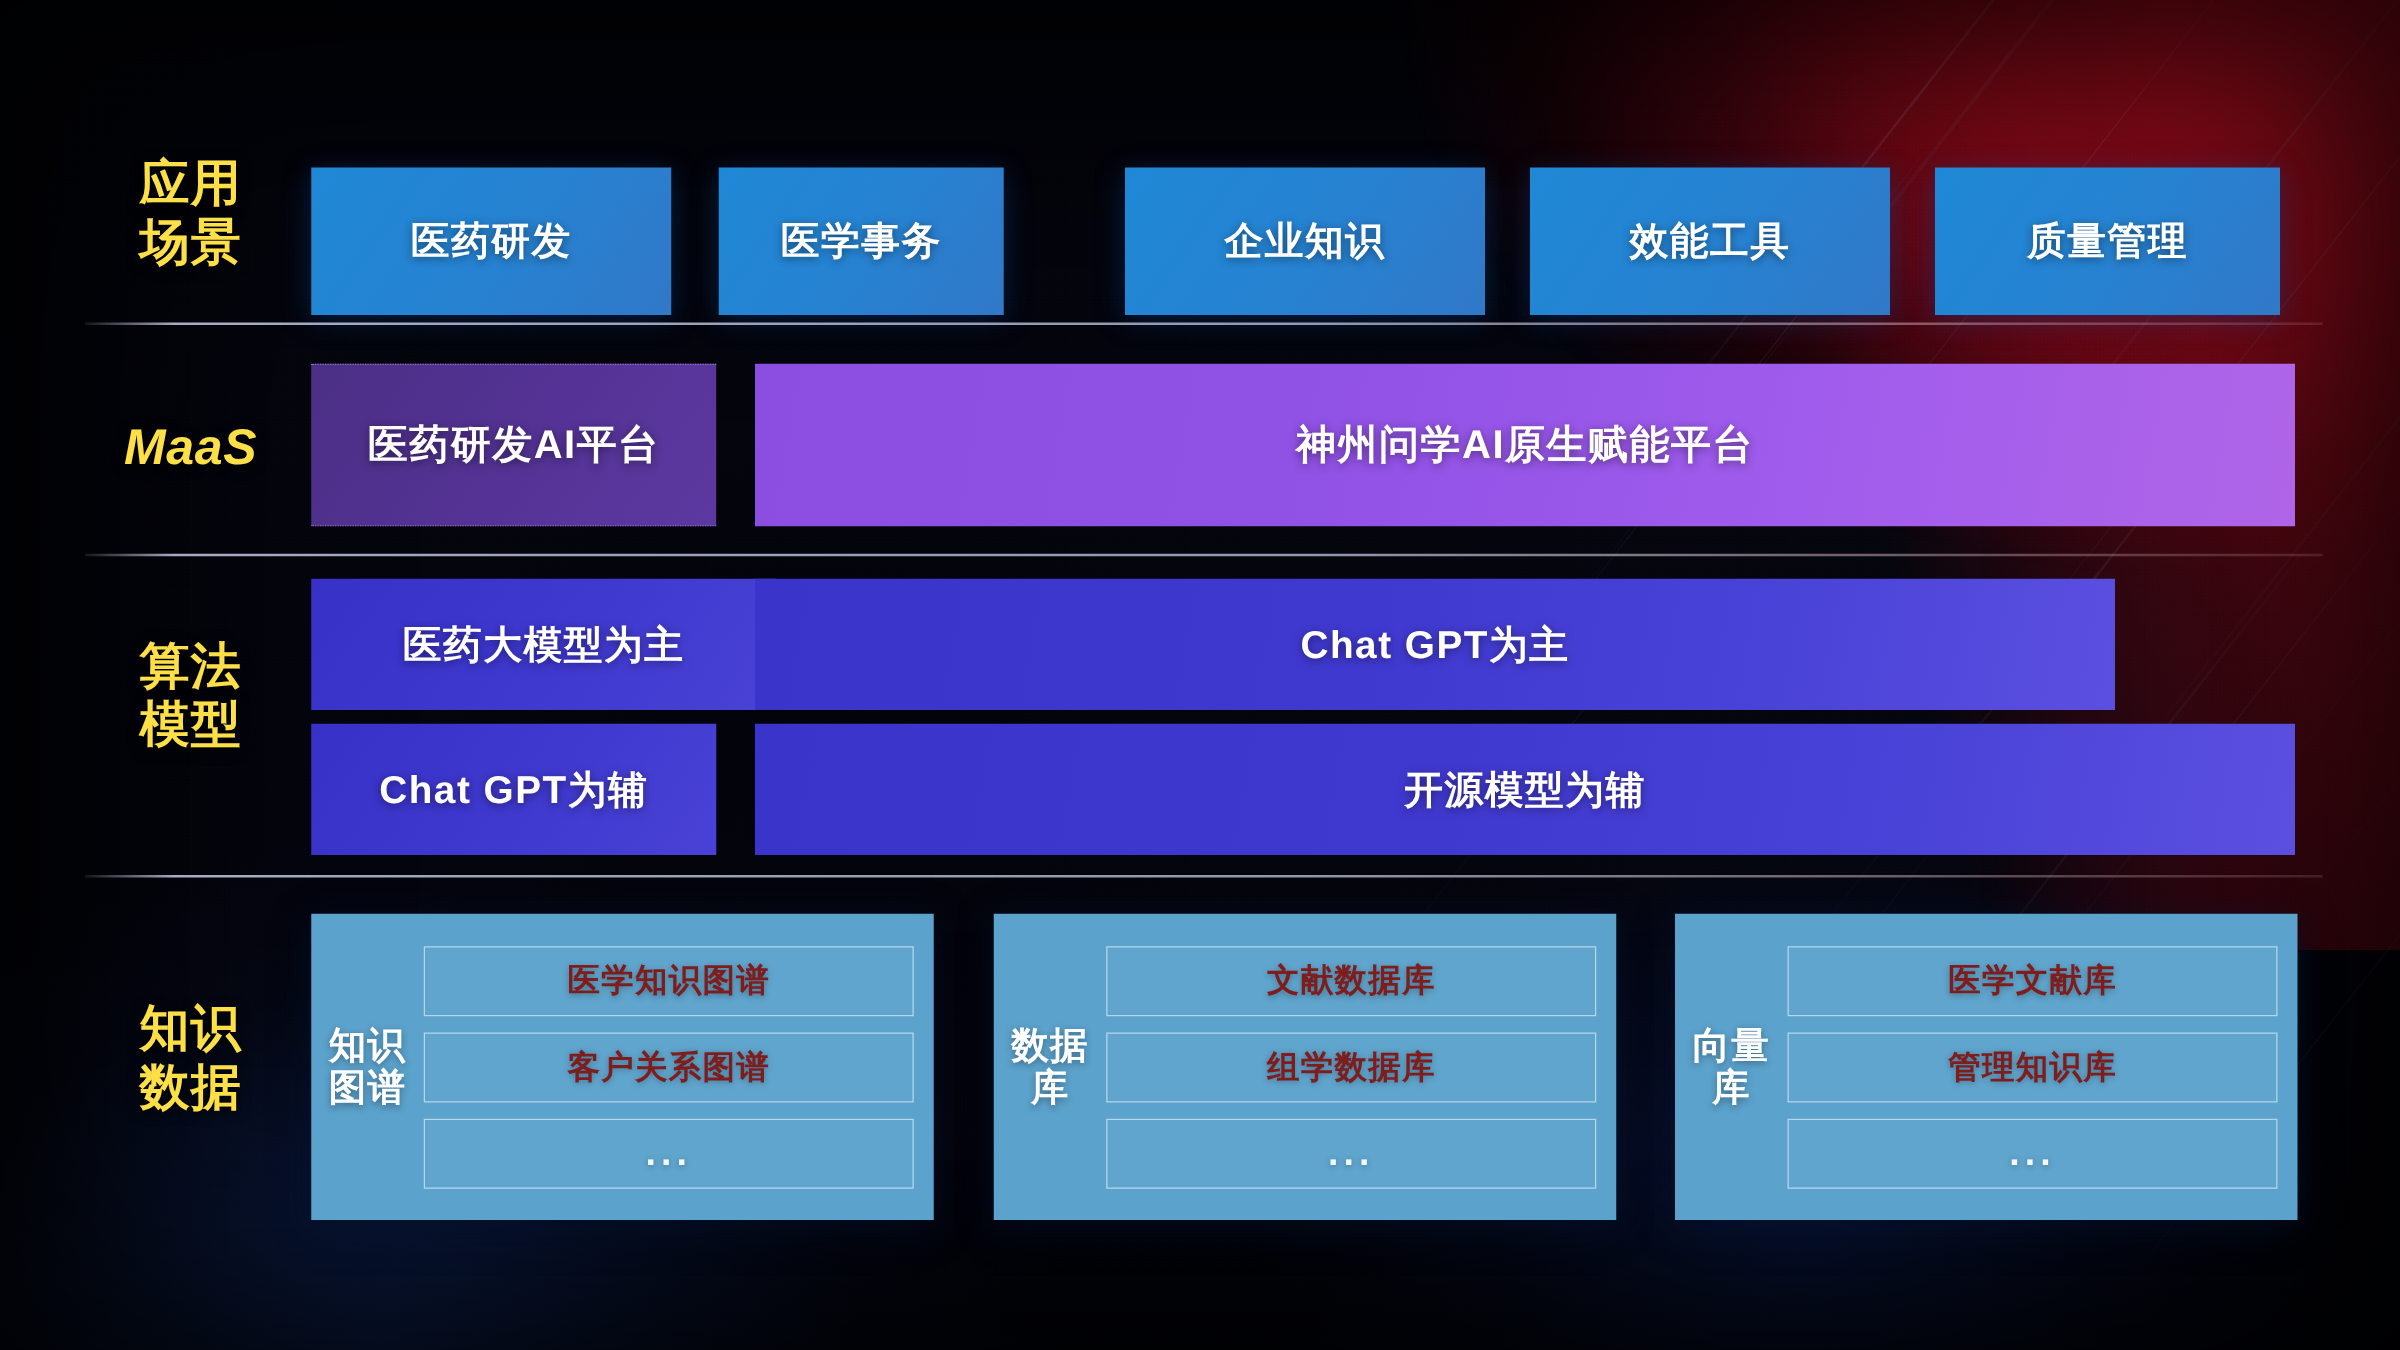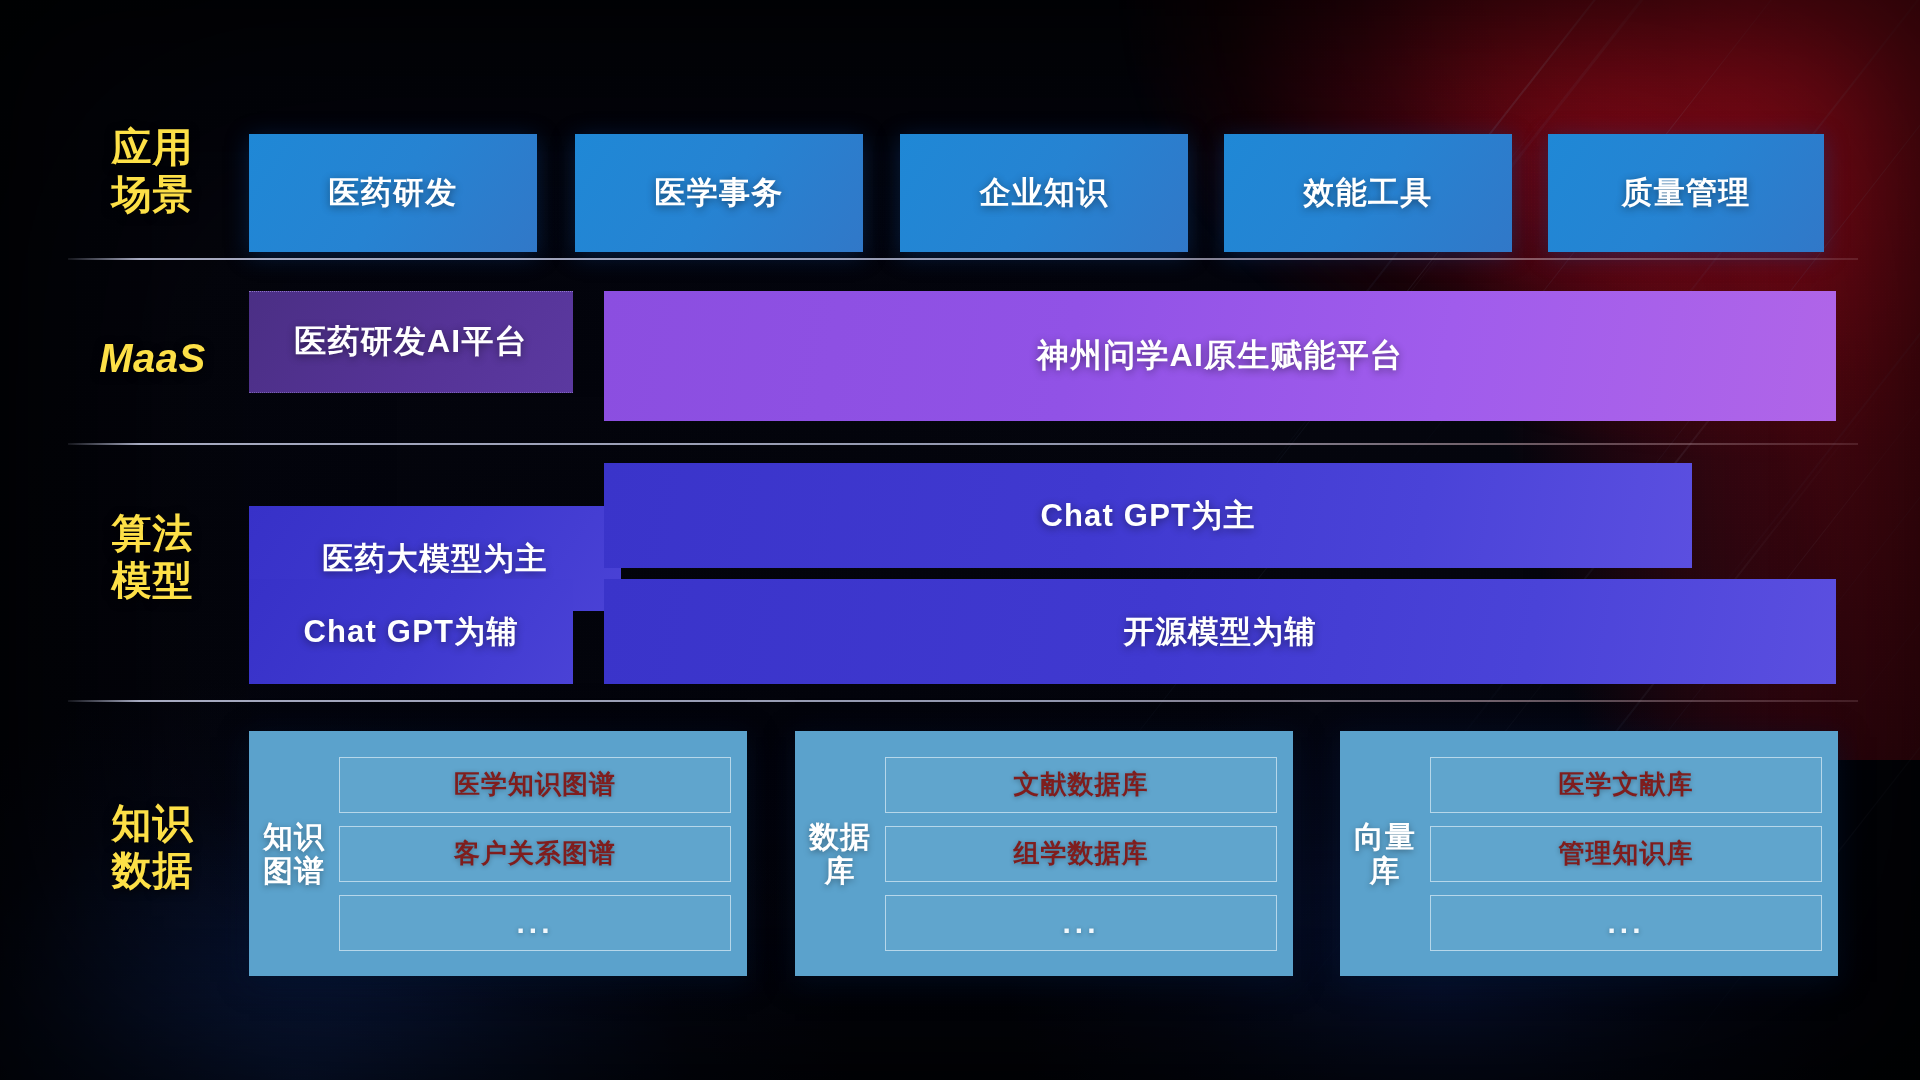--- a/index.html
+++ b/index.html
@@ -69,21 +69,21 @@
     white-space:nowrap;
   }
   .app-box {
     position:absolute; height:118px;
     background:linear-gradient(125deg,#1f88d6 0%,#2683d2 50%,#3178c8 100%);
     display:flex; align-items:center; justify-content:center;
     box-shadow:0 4px 22px rgba(10,60,130,.45);
   }
   .app-box .boxtext { font-size:31px; }
   .maas-left {
-    position:absolute; height:102px;
+    position:absolute; height:130px;
     background:linear-gradient(125deg,#4b2f85 0%,#553396 55%,#5b39a0 100%);
     display:flex; align-items:center; justify-content:center;
     border-top:1px dotted rgba(190,170,240,.55);
     border-bottom:1px dotted rgba(190,170,240,.40);
   }
   .maas-left .boxtext { font-size:32px; }
   .maas-right {
     position:absolute; height:130px;
     background:linear-gradient(100deg,#8b4ee0 0%,#9152e6 38%,#a05cec 68%,#b065e8 100%);
     display:flex; align-items:center; justify-content:center;
@@ -158,21 +158,21 @@
 <div id="stage">
 
   <div class="rowlabel" style="top:124px;">
     <div>应用</div>
     <div>场景</div>
   </div>
 
   <div class="app-box" style="left:249px;  width:288px; top:134px;">
     <span class="boxtext">医药研发</span>
   </div>
-  <div class="app-box" style="left:575px;  width:288px; top:134px;align-items:center;">
+  <div class="app-box" style="left:575px;  width:228px; top:134px;align-items:center;">
     <span class="boxtext">医学事务</span>
   </div>
   <div class="app-box" style="left:900px;  width:288px; top:134px;">
     <span class="boxtext">企业知识</span>
   </div>
   <div class="app-box" style="left:1224px; width:288px; top:134px;">
     <span class="boxtext">效能工具</span>
   </div>
   <div class="app-box" style="left:1548px; width:276px; top:134px;">
     <span class="boxtext">质量管理</span>
@@ -191,21 +191,21 @@
     <span class="boxtext">神州问学AI原生赋能平台</span>
   </div>
 
   <div class="divider" style="top:443px;"></div>
 
   <div class="rowlabel" style="top:513px;font-family:Liberation Mono, monospace;">
     <div>算法</div>
     <div>模型</div>
   </div>
 
-  <div class="algo-left" style="left:249px; width:372px; top:463px;margin-top:43px;">
+  <div class="algo-left" style="left:249px; width:372px; top:463px;">
     <span class="boxtext">医药大模型为主</span>
   </div>
   <div class="algo-right" style="left:604px; width:1088px; top:463px;">
     <span class="boxtext">Chat GPT为主</span>
   </div>
 
   <div class="algo-left" style="left:249px; width:324px; top:579px;">
     <span class="boxtext">Chat GPT为辅</span>
   </div>
   <div class="algo-right" style="left:604px; width:1232px; top:579px;">

